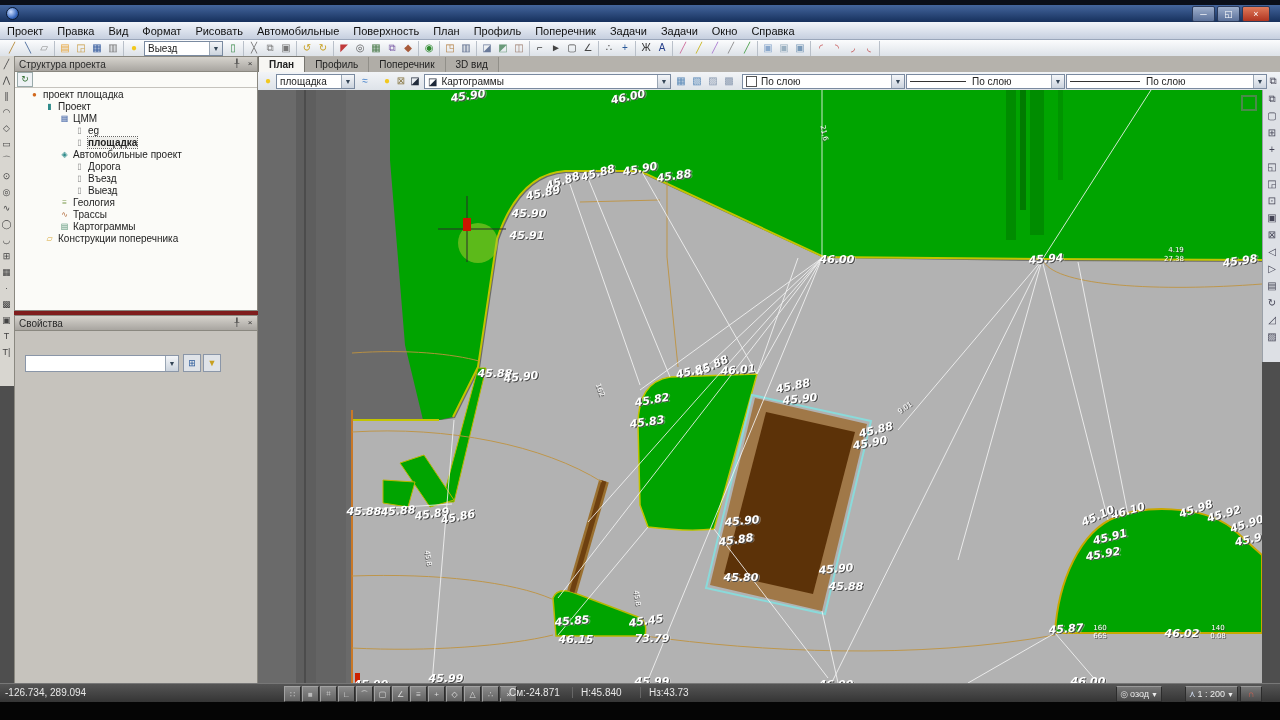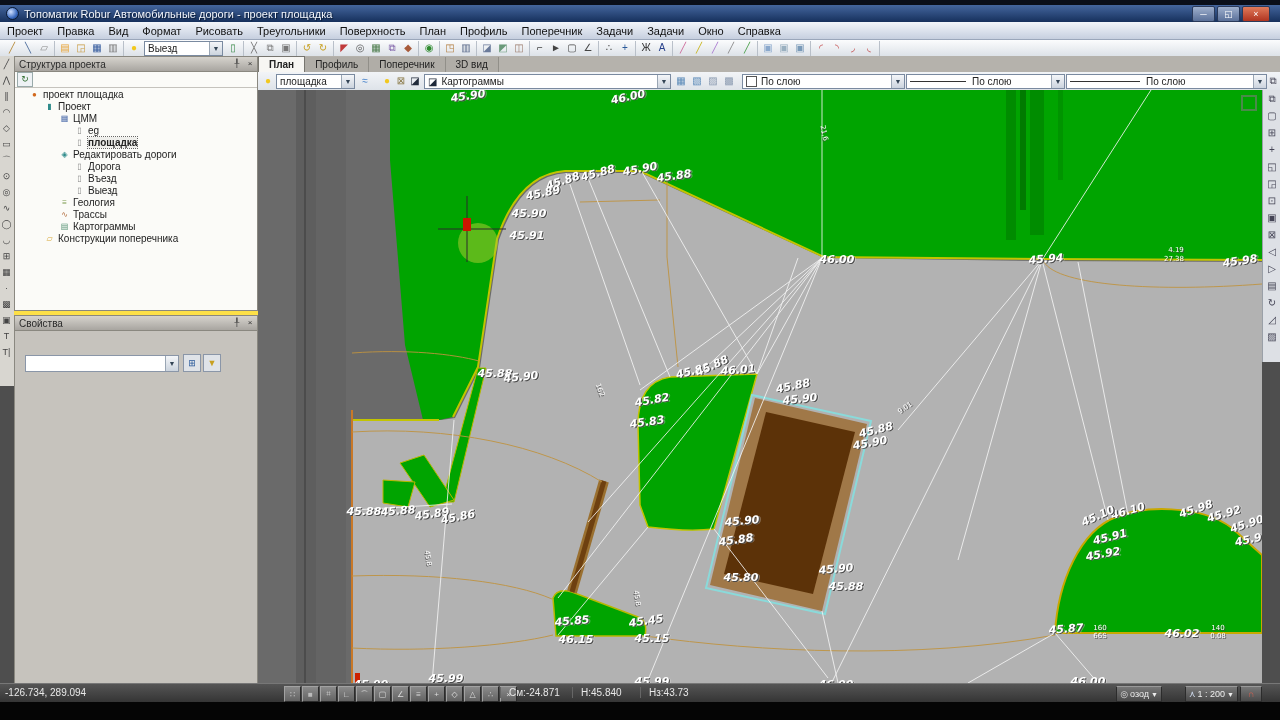--- a/index.html
+++ b/index.html
@@ -25,21 +25,21 @@
   .tbtn{width:16px;height:14px;display:flex;align-items:center;justify-content:center;font-size:10px;line-height:1;}
   .tb-combo{display:flex;align-items:center;height:13px;background:#fff;border:1px solid #7a8aa0;
     width:74px;margin:0 2px;padding-left:3px;font-size:10px;color:#222;position:relative;}
   .combo-arrow{position:absolute;right:0;top:0;bottom:0;width:12px;background:linear-gradient(#f4f6f9,#ccd4de);
     border-left:1px solid #9aa6b4;display:flex;align-items:center;justify-content:center;font-size:7px;color:#345;}
   
   #left-toolbar{position:absolute;left:0;top:56px;width:14px;height:330px;background:#d8d6d0;border-right:1px solid #9a9892;}
   #left-toolbar .tbtn{width:13px;height:16px;font-size:9px;color:#444;}
   #left-strip-dark{position:absolute;left:0;top:386px;width:14px;height:297px;background:#4e4e4e;}
   
-  #panel-col{position:absolute;left:14px;top:56px;width:284px;height:627px;background:#fde047;}
+  #panel-col{position:absolute;left:14px;top:56px;width:284px;height:627px;background:#7f1d1d;}
   .panel-header{height:14px;background:linear-gradient(#d6d3cd,#a8a5a0);border:1px solid #8a8880;
     display:flex;align-items:center;font-size:10px;color:#2a2a2a;padding:0 4px;position:relative;}
   .panel-hbtn{position:absolute;top:1px;width:12px;height:11px;font-size:8px;color:#333;display:flex;align-items:center;justify-content:center;}
   #tree-panel{position:absolute;left:0;top:0;width:244px;height:254px;}
   #tree-body{position:absolute;left:0;top:15px;width:242px;height:238px;background:#fbfbf8;border:1px solid #8a8880;overflow:hidden;}
   #tree-toolbar{height:15px;border-bottom:1px solid #c5c3bd;display:flex;align-items:center;padding-left:2px;}
   #tree-toolbar .tbtn{width:14px;height:13px;border:1px solid #9aa;background:#eef2f5;font-size:9px;}
   .tree-item{height:12px;display:flex;align-items:center;font-size:10px;color:#222;white-space:nowrap;}
   .tree-icon{width:11px;height:10px;font-size:8px;display:flex;align-items:center;justify-content:center;margin-right:3px;}
   .tree-label.selected{background:#efefec;outline:1px dotted #666;font-weight:bold;}
@@ -84,35 +84,34 @@
   #top-black{position:absolute;left:0;top:0;width:1280px;height:5px;background:#0a0f1a;}
 </style>
 </head>
 <body>
 
 <div id="root">
   <div id="top-black"></div>
 
   <div id="titlebar">
     <div id="app-icon"></div>
-    <div id="title-text">Топоматик Robur Автомобильные дороги - проект площадка</div>
     <div id="win-buttons">
         <div class="winbtn">─</div>
         <div class="winbtn">◱</div>
         <div class="winbtn close">×</div>
       </div>
   </div>
 
   <div id="menubar">
       <span class="menu-item">Проект</span>
       <span class="menu-item">Правка</span>
       <span class="menu-item">Вид</span>
       <span class="menu-item">Формат</span>
       <span class="menu-item">Рисовать</span>
-      <span class="menu-item">Треугольники</span>
+      <span class="menu-item">Автомобильные</span>
       <span class="menu-item">Поверхность</span>
       <span class="menu-item">План</span>
       <span class="menu-item">Профиль</span>
       <span class="menu-item">Поперечник</span>
       <span class="menu-item">Задачи</span>
       <span class="menu-item">Задачи</span>
       <span class="menu-item">Окно</span>
       <span class="menu-item">Справка</span>
     </div>
 
@@ -248,21 +247,21 @@
             <div class="tree-item" style="padding-left: 59px;">
               <span class="tree-icon" style="color: rgb(136, 136, 136);">▯</span>
               <span class="tree-label">eg</span>
             </div>
             <div class="tree-item" style="padding-left: 59px;">
               <span class="tree-icon" style="color: rgb(136, 136, 136);">▯</span>
               <span class="tree-label selected">площадка</span>
             </div>
             <div class="tree-item" style="padding-left: 44px;">
               <span class="tree-icon" style="color: rgb(46, 139, 139);">◈</span>
-              <span class="tree-label">Редактировать дороги</span>
+              <span class="tree-label">Автомобильные проект</span>
             </div>
             <div class="tree-item" style="padding-left: 59px;">
               <span class="tree-icon" style="color: rgb(136, 136, 136);">▯</span>
               <span class="tree-label">Дорога</span>
             </div>
             <div class="tree-item" style="padding-left: 59px;">
               <span class="tree-icon" style="color: rgb(136, 136, 136);">▯</span>
               <span class="tree-label">Въезд</span>
             </div>
             <div class="tree-item" style="padding-left: 59px;">
@@ -464,21 +463,21 @@
         <span class="lbl" style="left: 578px; top: 479px; transform: translate(-50%, -50%) rotate(-5deg);">45.90</span>
         <span class="lbl" style="left: 588px; top: 496px; transform: translate(-50%, -50%) rotate(0deg);">45.88</span>
         <span class="lbl" style="left: 483px; top: 487px; transform: translate(-50%, -50%) rotate(0deg);">45.80</span>
         <span class="lbl" style="left: 106px; top: 421px; transform: translate(-50%, -50%) rotate(0deg);">45.88</span>
         <span class="lbl" style="left: 140px; top: 421px; transform: translate(-50%, -50%) rotate(-4deg);">45.88</span>
         <span class="lbl" style="left: 174px; top: 424px; transform: translate(-50%, -50%) rotate(-8deg);">45.89</span>
         <span class="lbl" style="left: 200px; top: 427px; transform: translate(-50%, -50%) rotate(-12deg);">45.86</span>
         <span class="lbl" style="left: 314px; top: 531px; transform: translate(-50%, -50%) rotate(-5deg);">45.85</span>
         <span class="lbl" style="left: 318px; top: 549px; transform: translate(-50%, -50%) rotate(0deg);">46.15</span>
         <span class="lbl" style="left: 388px; top: 531px; transform: translate(-50%, -50%) rotate(-8deg);">45.45</span>
-        <span class="lbl" style="left: 394px; top: 548px; transform: translate(-50%, -50%) rotate(0deg);">45.15</span>
+        <span class="lbl" style="left: 394px; top: 548px; transform: translate(-50%, -50%) rotate(0deg);">73.79</span>
         <span class="lbl" style="left: 113px; top: 594px; transform: translate(-50%, -50%) rotate(0deg);">45.99</span>
         <span class="lbl" style="left: 188px; top: 588px; transform: translate(-50%, -50%) rotate(0deg);">45.99</span>
         <span class="lbl" style="left: 394px; top: 591px; transform: translate(-50%, -50%) rotate(0deg);">45.99</span>
         <span class="lbl" style="left: 578px; top: 594px; transform: translate(-50%, -50%) rotate(0deg);">46.00</span>
         <span class="lbl" style="left: 830px; top: 591px; transform: translate(-50%, -50%) rotate(0deg);">46.00</span>
         <span class="lbl" style="left: 870px; top: 421px; transform: translate(-50%, -50%) rotate(-16deg);">46.10</span>
         <span class="lbl" style="left: 840px; top: 426px; transform: translate(-50%, -50%) rotate(-24deg);">45.10</span>
         <span class="lbl" style="left: 852px; top: 447px; transform: translate(-50%, -50%) rotate(-14deg);">45.91</span>
         <span class="lbl" style="left: 845px; top: 464px; transform: translate(-50%, -50%) rotate(-10deg);">45.92</span>
         <span class="lbl" style="left: 938px; top: 419px; transform: translate(-50%, -50%) rotate(-18deg);">45.98</span>

